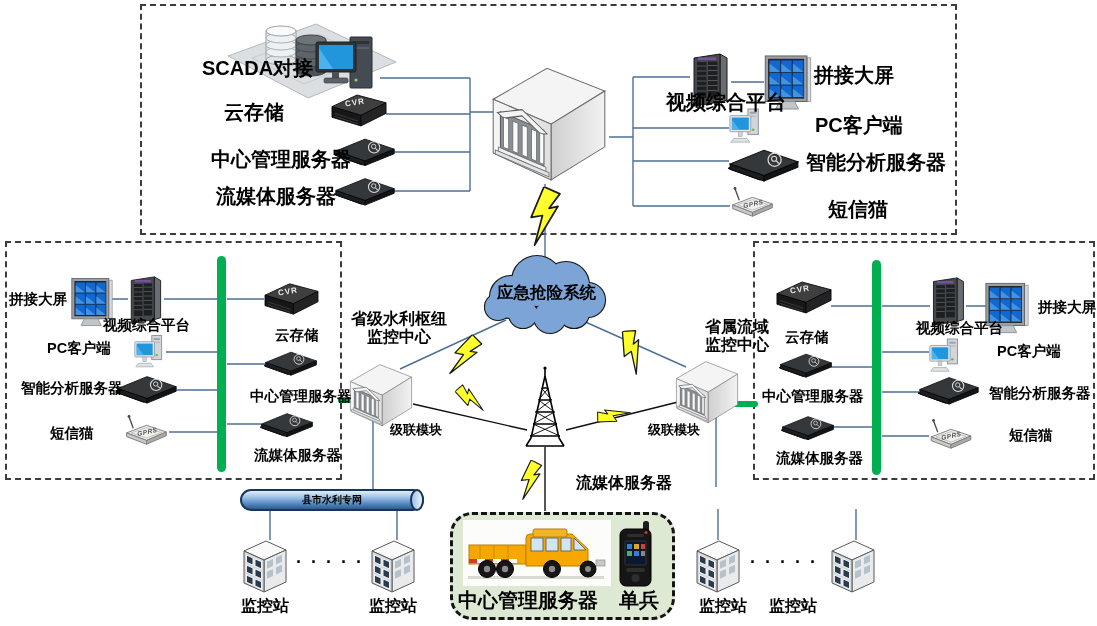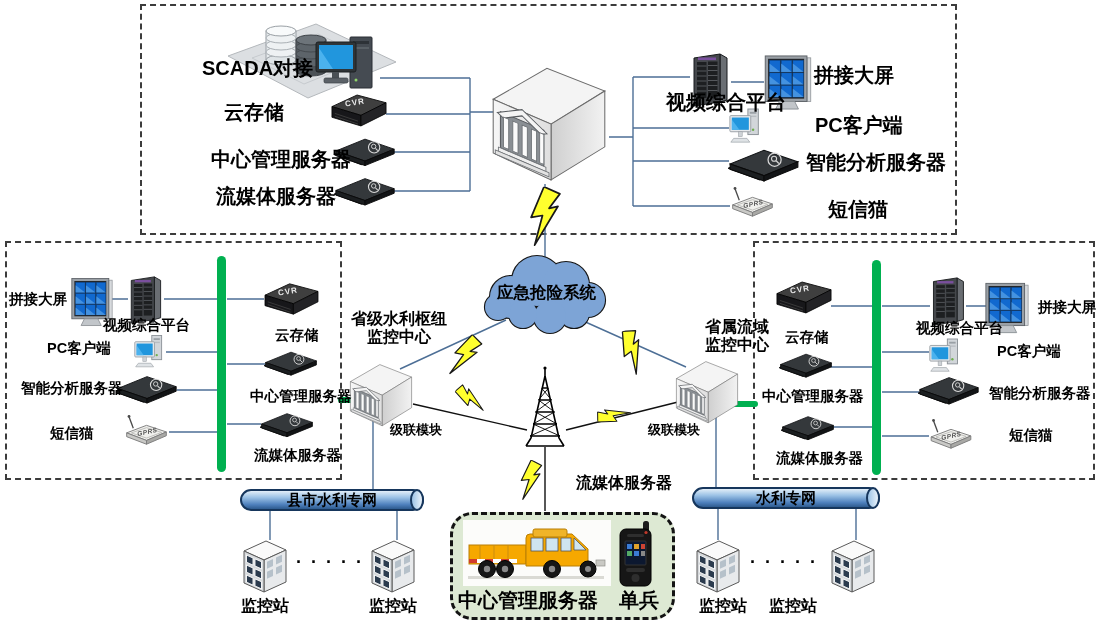--- a/index.html
+++ b/index.html
@@ -15,21 +15,21 @@
   .title{font-size:23px;letter-spacing:1px;}
   .mid{font-size:16px;}
   .sm{font-size:14.5px;}
   .big{font-size:16px;}
   .casc{font-size:13px;}
   .devtxt{position:absolute;font-size:8px;font-weight:bold;color:#e8e8e8;letter-spacing:1px;}
   .gprstxt{position:absolute;font-size:6.5px;font-weight:bold;color:#555;font-style:italic;letter-spacing:.5px;}
   .pipe{position:absolute;height:22px;border:2px solid #16365c;border-radius:12px;box-sizing:border-box;
         background:linear-gradient(#e2eef8 0%,#9dc3e6 35%,#4f81bd 75%,#2e5b8f 100%);
         display:flex;align-items:center;justify-content:center;}
-  .pipe .pl{font-weight:bold;font-size:15px;color:#000;}
+  .pipe .pl{font-weight:bold;font-size:10px;color:#000;}
   .pipe .cap{position:absolute;right:-2px;top:-2px;width:14px;height:22px;border:2px solid #16365c;
         border-radius:50%;box-sizing:border-box;background:linear-gradient(90deg,#9dc3e6,#eaf3fa);}
   .dots{position:absolute;font-weight:bold;font-size:18px;letter-spacing:2px;color:#000;}
 </style>
 </head>
 <body>
 
 <div class="canvas">
 
   <div class="region" style="left:140px;top:4px;width:813px;height:227px;"></div>
@@ -349,24 +349,20 @@
       <rect x="641" y="551" width="4" height="5" fill="#888"></rect>
       <rect x="626" y="568" width="19" height="4" rx="2" fill="#2e2e2e"></rect>
       <circle cx="635.5" cy="578" r="4" fill="#2e2e2e"></circle>
     </g>
   </svg>
 
   <div class="pipe" style="left:240px;top:489px;width:184px;">
     <span class="pl">县市水利专网</span>
     <span class="cap"></span>
   </div>
-  <div class="pipe" style="left:692px;top:487px;width:188px;">
-    <span class="pl">水利专网</span>
-    <span class="cap"></span>
-  </div>
 
 
   <div class="lbl" style="left:202px;top:57px;">SCADA对接</div>
   <div class="lbl" style="left:224px;top:101px;">云存储</div>
   <div class="lbl" style="left:211px;top:148px;">中心管理服务器</div>
   <div class="lbl" style="left:216px;top:185px;">流媒体服务器</div>
   <div class="lbl" style="left:666px;top:91px;">视频综合平台</div>
   <div class="lbl" style="left:814px;top:64px;">拼接大屏</div>
   <div class="lbl" style="left:815px;top:114px;">PC客户端</div>
   <div class="lbl" style="left:806px;top:151px;">智能分析服务器</div>

